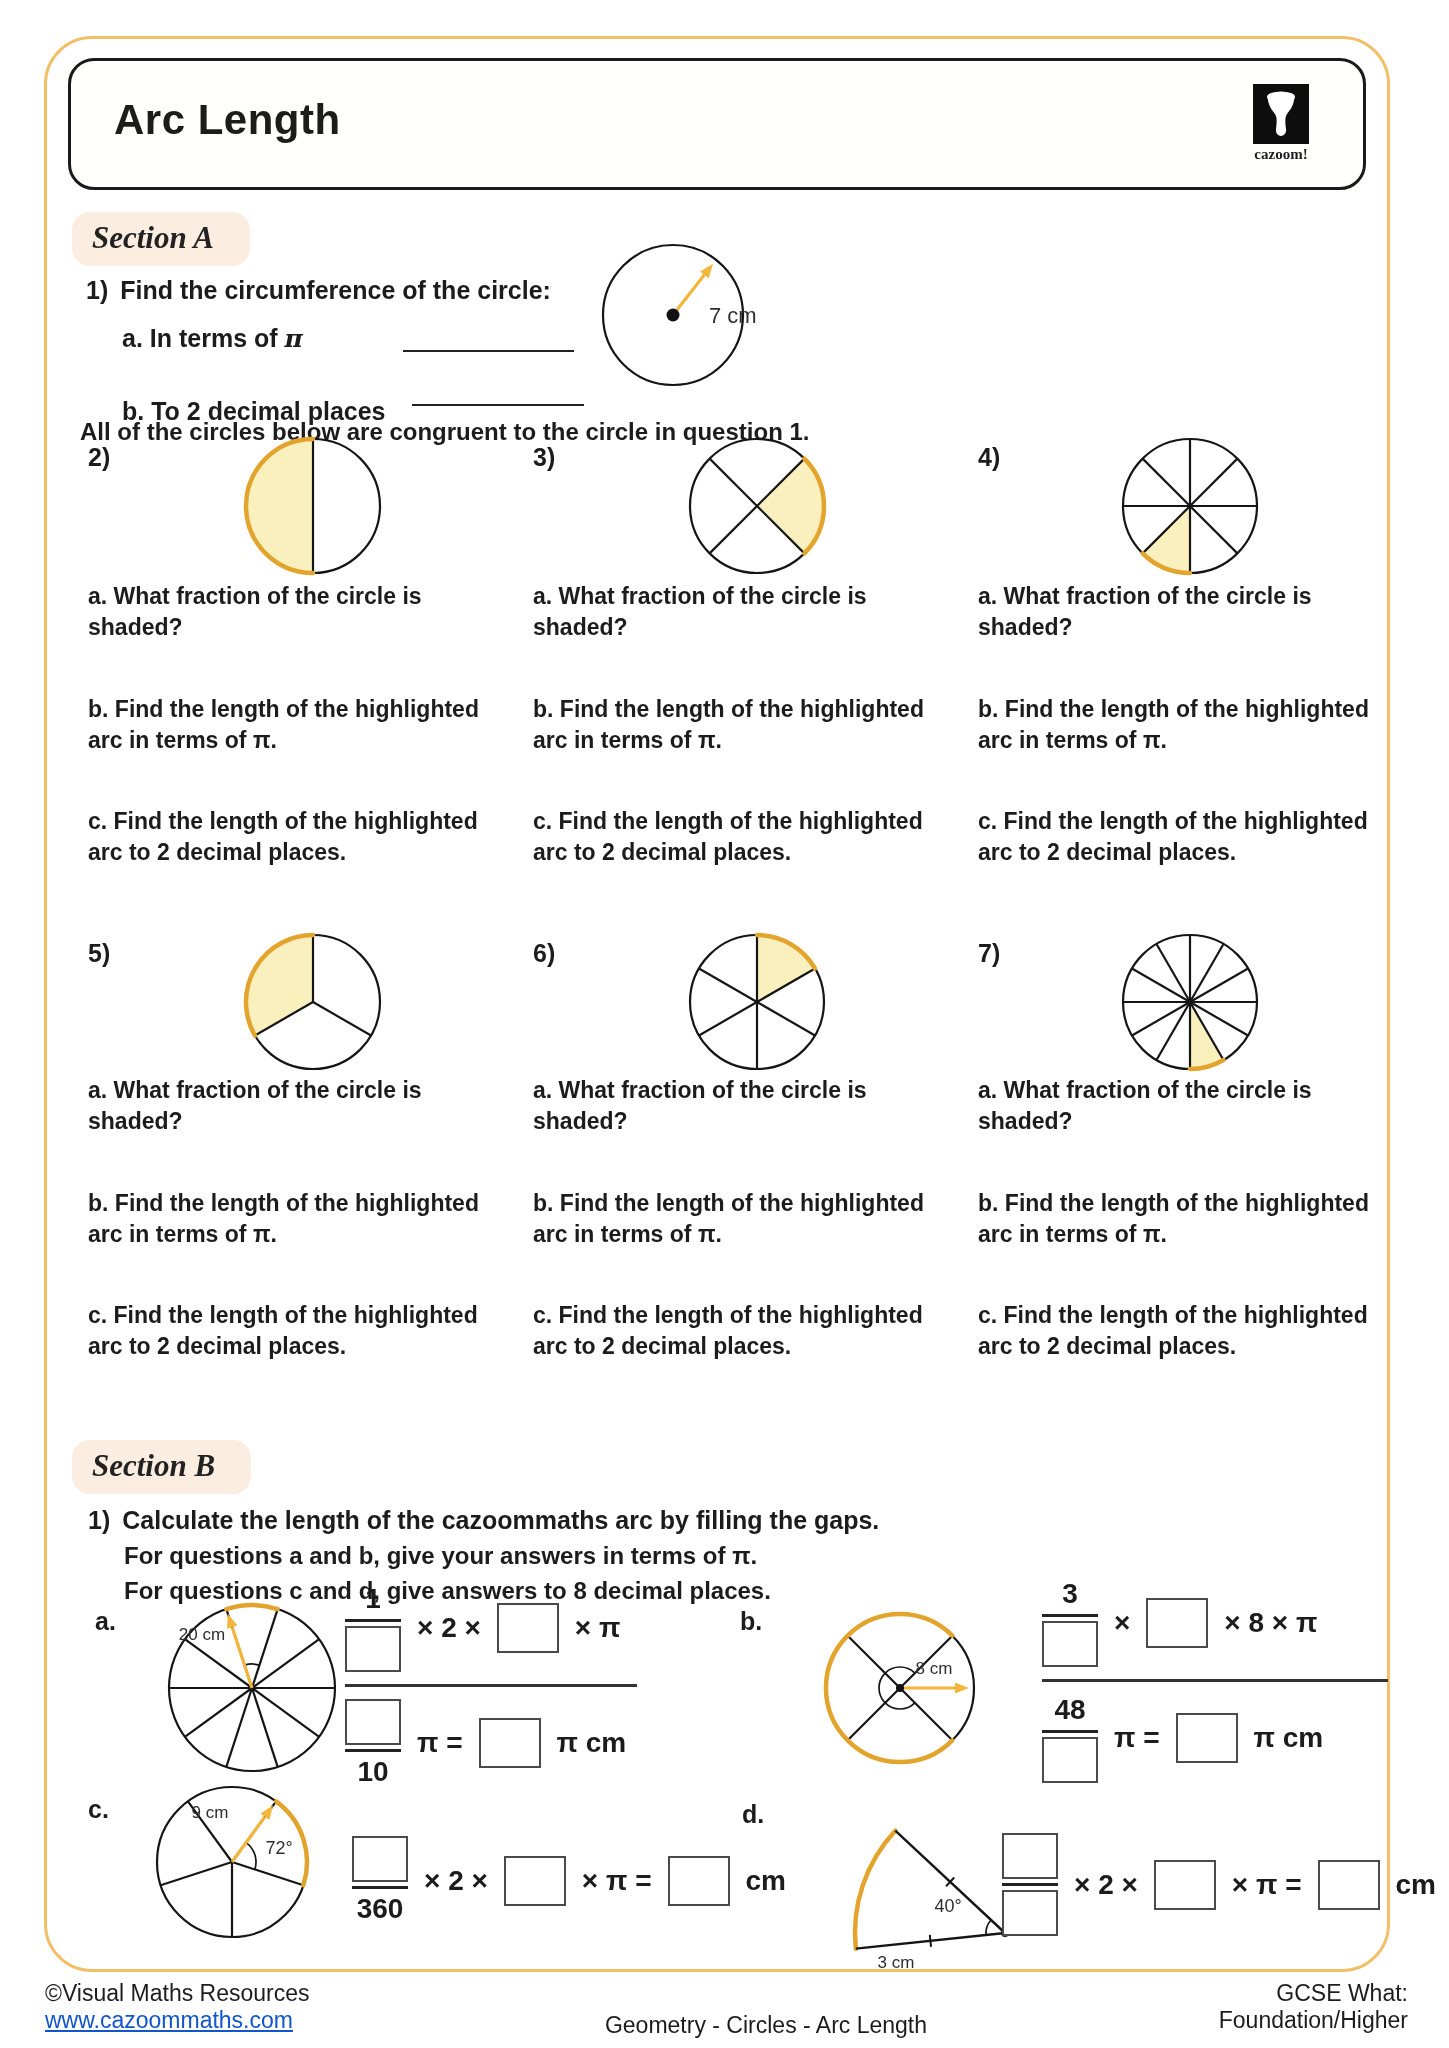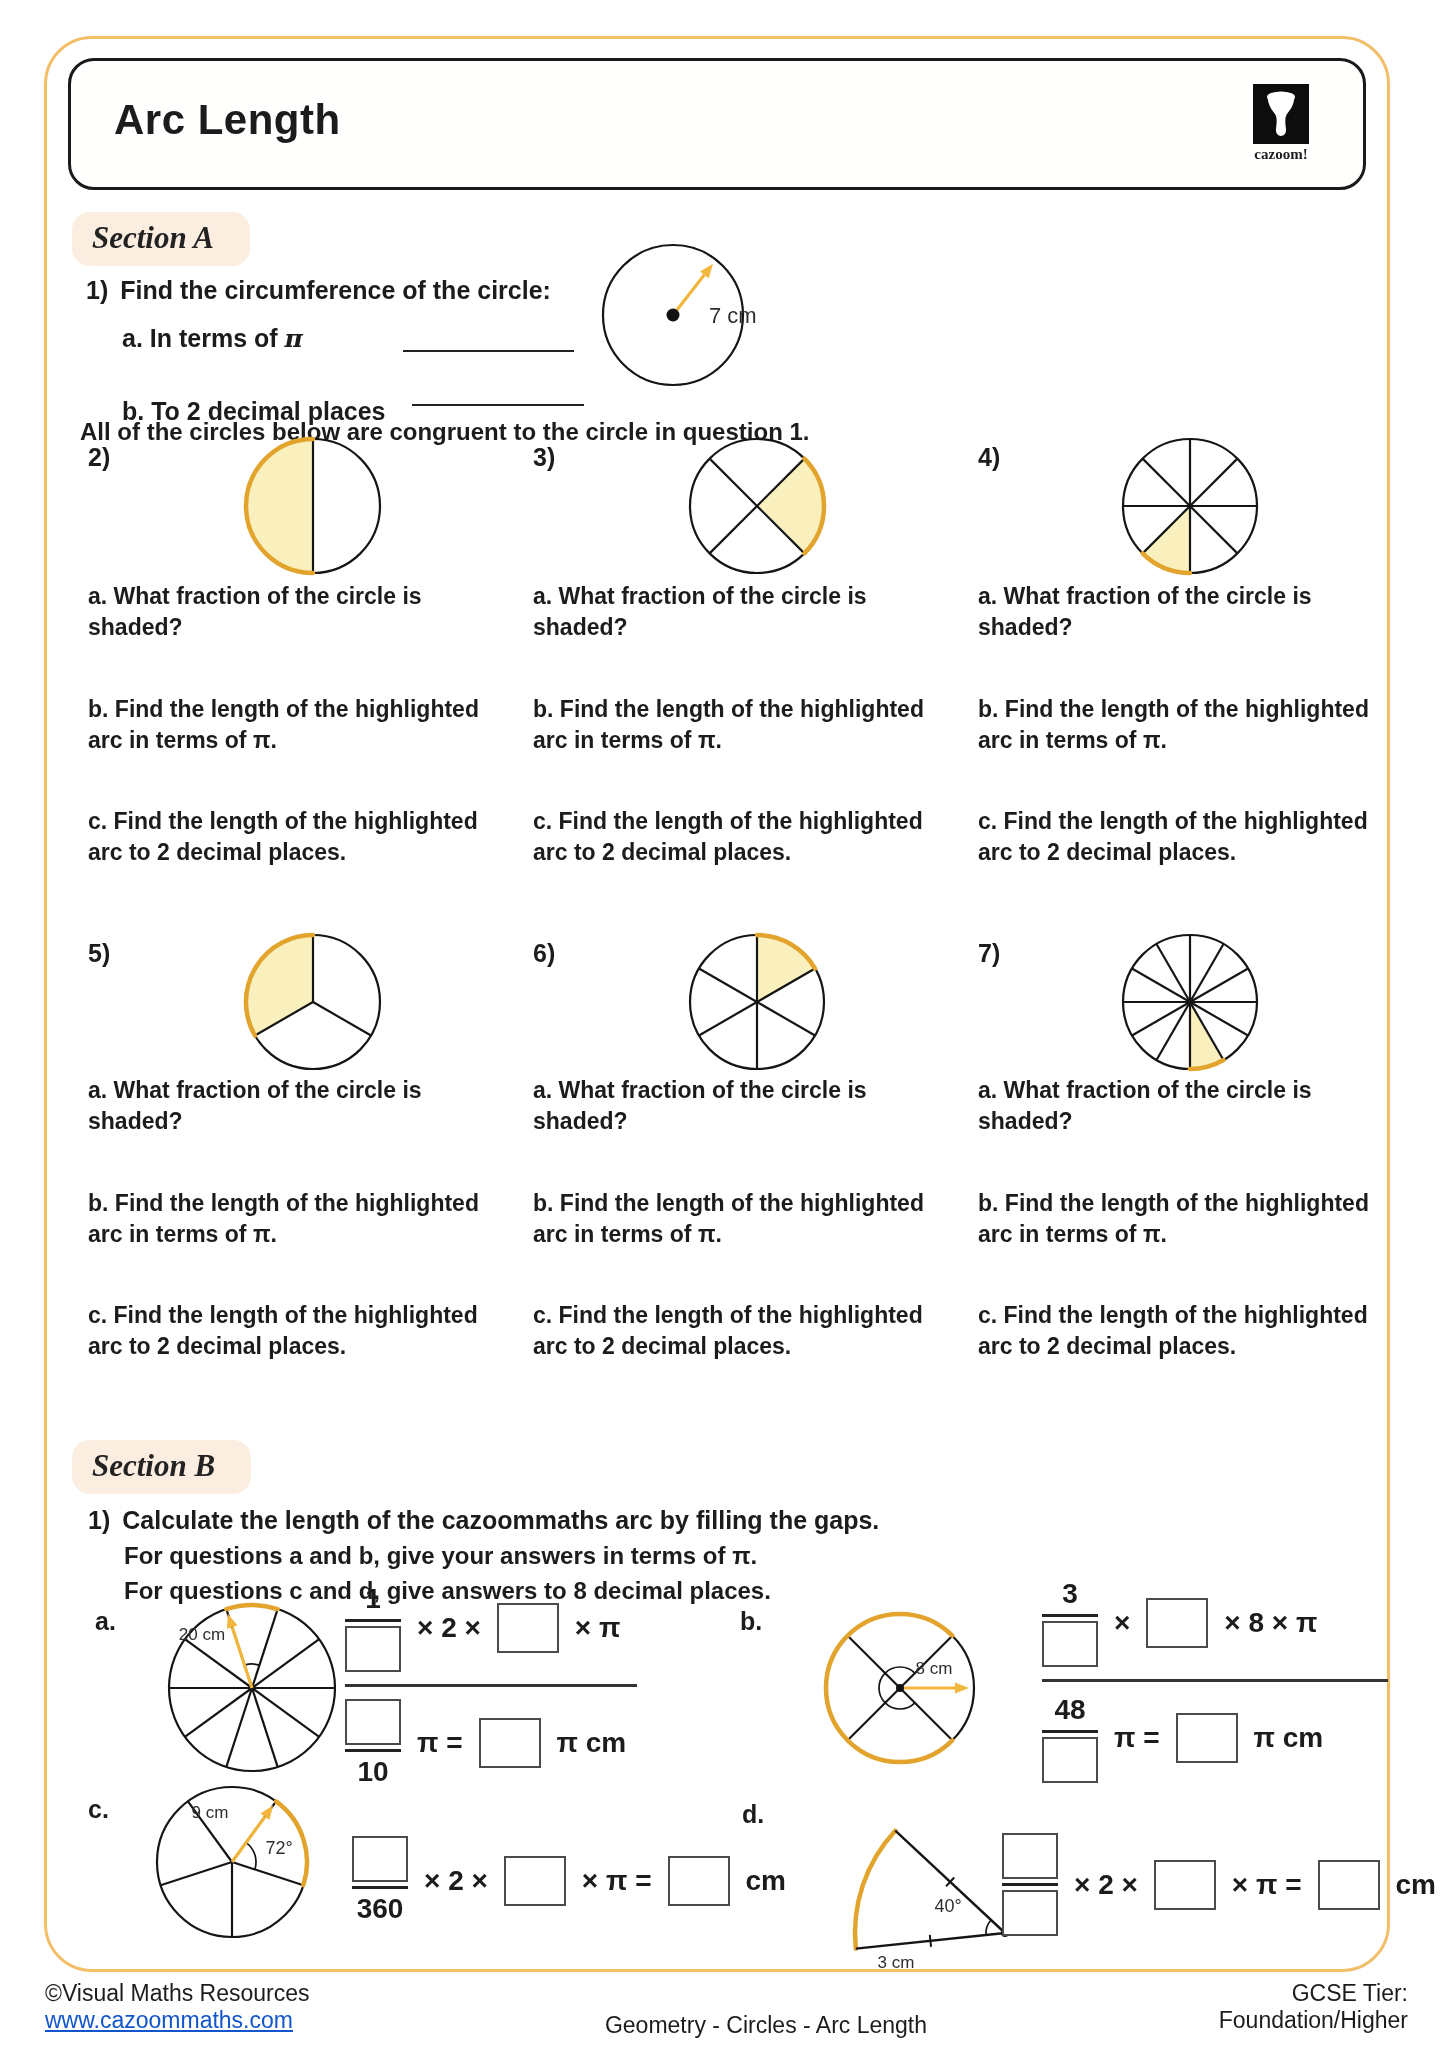--- a/index.html
+++ b/index.html
@@ -343,15 +343,15 @@
       <span>cm</span>
     </div>
   </div>
 
 <div class="abs footer-left">
   <div>©Visual Maths Resources</div>
   <a>www.cazoommaths.com</a>
 </div>
 <div class="abs footer-center">Geometry - Circles - Arc Length</div>
 <div class="abs footer-right">
-  <div>GCSE Tier:</div>
+  <div>GCSE What:</div>
   <div>Foundation/Higher</div>
 </div>
 
 </body></html>

